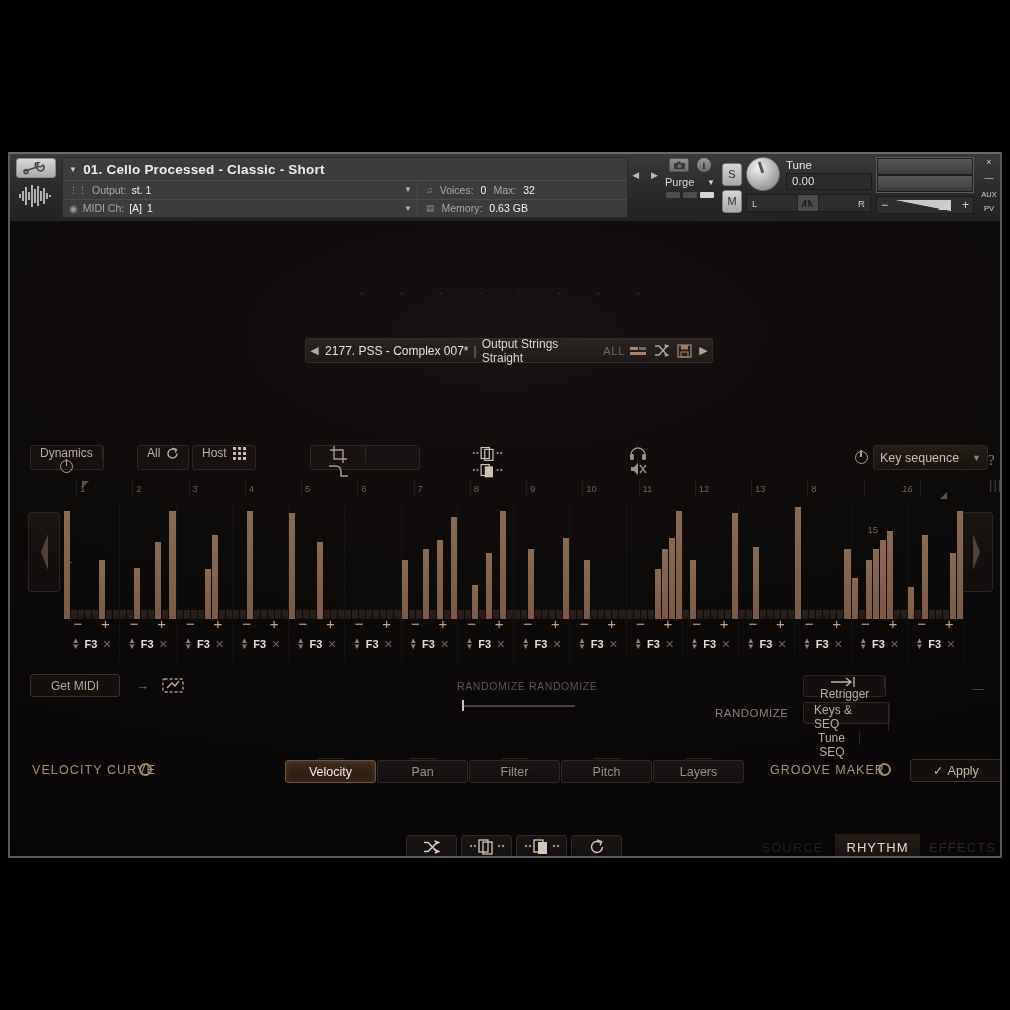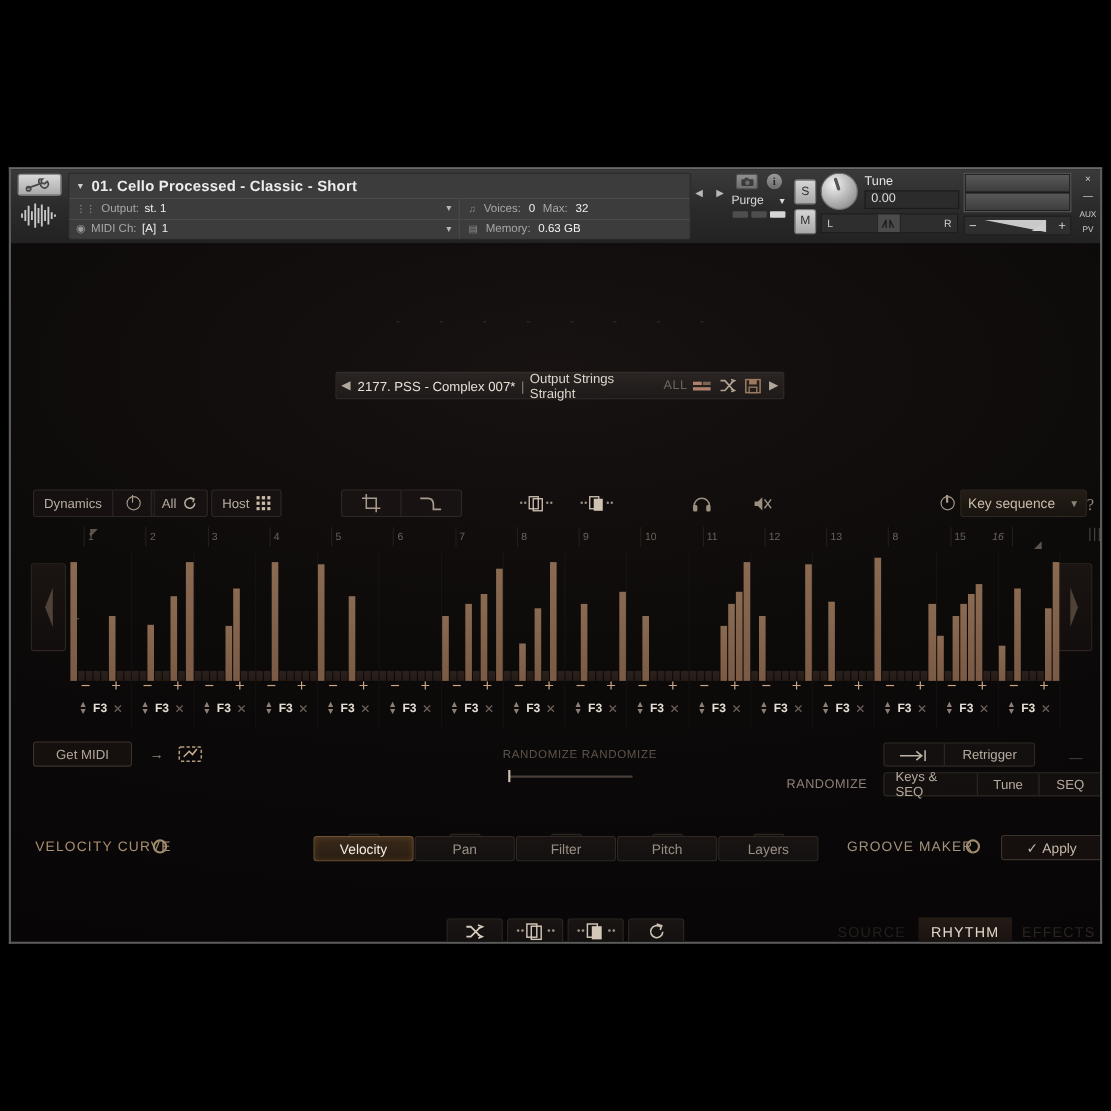--- a/index.html
+++ b/index.html
@@ -172,21 +172,21 @@
   .led-dot { position: absolute; left: 949px; top: 233px; width: 11px; height: 11px;
              border-radius: 50%; background: radial-gradient(circle at 40% 35%, #ffe3b0, #c98a3a 60%, #6d4518);
              box-shadow: 0 0 7px rgba(210,140,60,.55); }
   .help-q { position: absolute; left: 978px; top: 230px; color: #8f857c; font-size: 15px; font-family:"Liberation Serif",serif;}
   .side-bars { position: absolute; left: 979px; top: 255px; color: #4a423c; font-size: 13px; letter-spacing: 1px; }
 
   
   .tool-row { position: absolute; left: 0; top: 138px; width: 990px; height: 34px; }
   .grp {
     position: absolute; height: 25px; display: flex; align-items: stretch;
-    border: 1px solid #2e2823; border-radius: 3px; background: rgba(30,24,21,.5);
+    border: 1px solid #2e2823; border-radius: 3px; background: rgba(30,24,21,.5); flex-direction: column;
   }
   .gbtn {
     display: flex; align-items: center; justify-content: center; gap: 6px;
     padding: 0 9px; color: #b8ada1; font-size: 12px; border-right: 1px solid #2e2823;
   }
   .gbtn:last-child { border-right: none; }
   .gbtn.icononly { padding: 0 12px; }
 
   .pwr {
     width: 13px; height: 13px; border-radius: 50%;
@@ -645,21 +645,21 @@
           <div class="tick" style="left: 510.25px;">10</div>
           <div class="vline" style="left: 562.5px;"></div>
           <div class="tick" style="left: 566.5px;">11</div>
           <div class="vline" style="left: 618.75px;"></div>
           <div class="tick" style="left: 622.75px;">12</div>
           <div class="vline" style="left: 675px;"></div>
           <div class="tick" style="left: 679px;">13</div>
           <div class="vline" style="left: 731.25px;"></div>
           <div class="tick" style="left: 735.25px;">8</div>
           <div class="vline" style="left: 787.5px;"></div>
-          <div class="tick" style="left: 791.5px;">15</div>
+          <div class="tick" style="left: 791.5px; margin-top: 41px;">15</div>
           <div class="vline" style="left: 843.75px;"></div>
           <div class="tick" style="left: 826px; font-style: italic;">16</div>
         </div>
 
     <div class="seq-body">
       <div class="nav-pane">
         <svg width="10" height="40" viewBox="0 0 10 40">
               <path d="M9 2 L2 20 L9 38 Z" fill="#4e4239"></path>
             </svg>
       </div>

